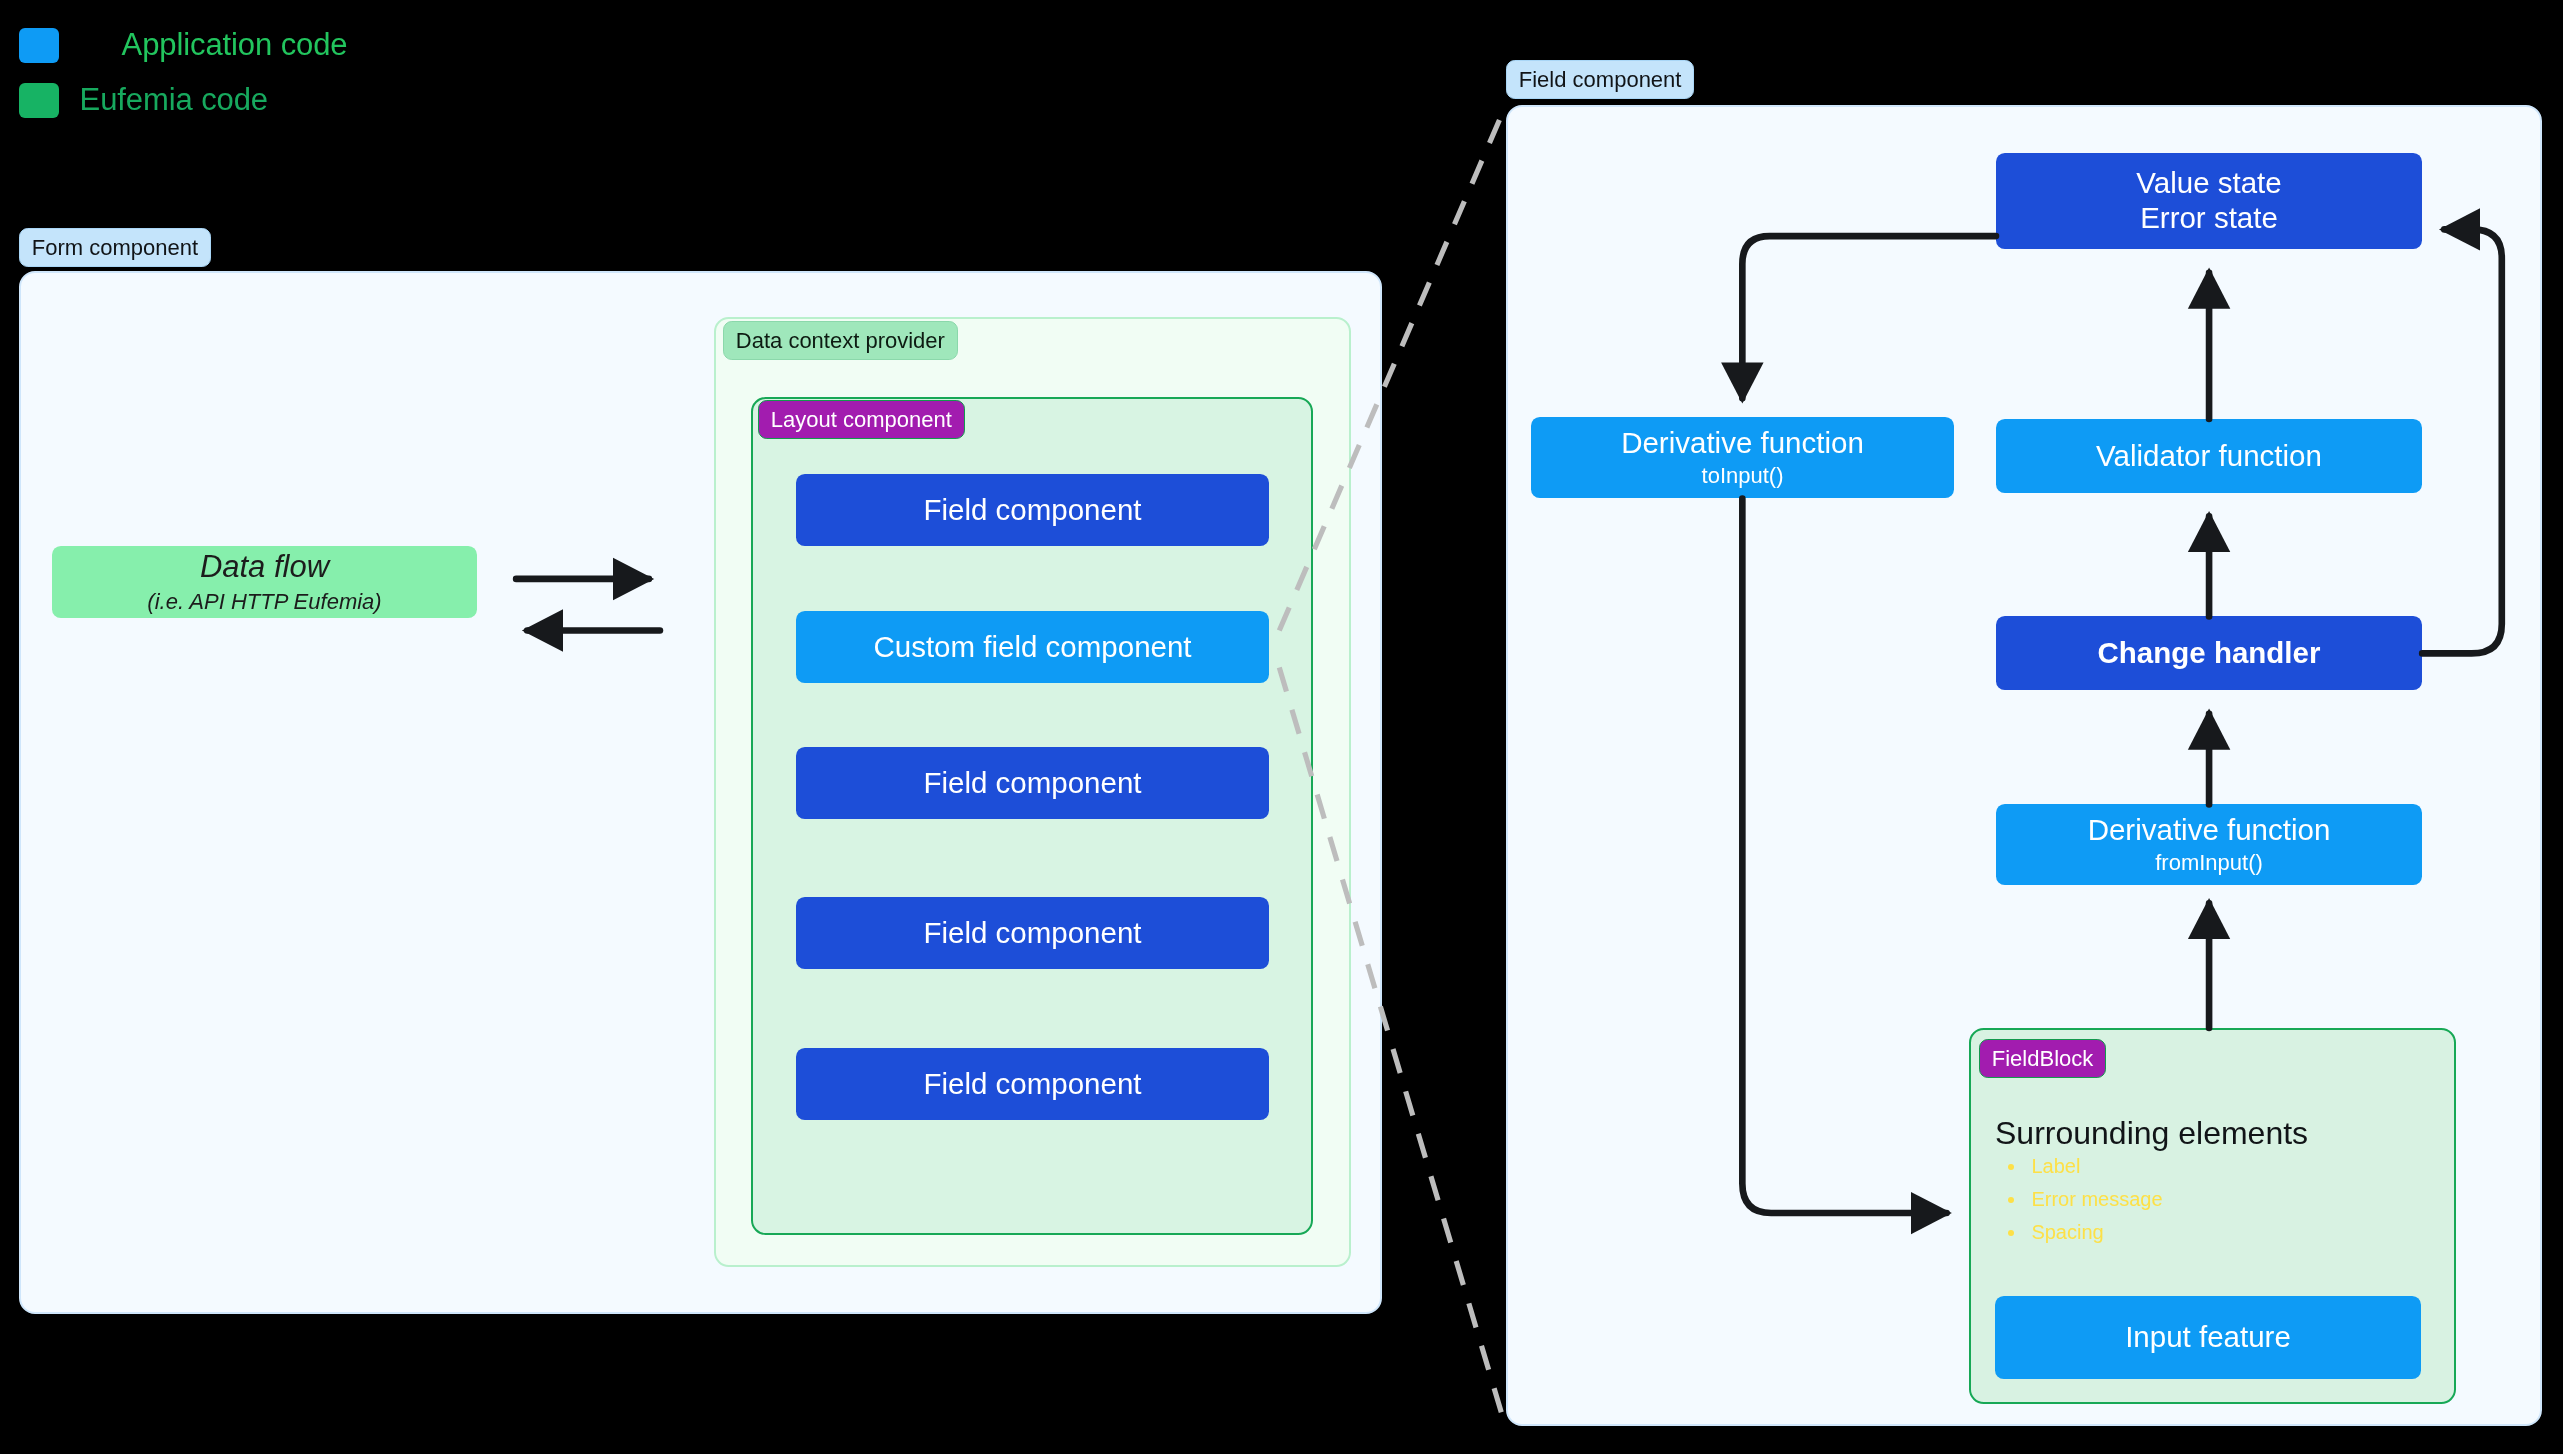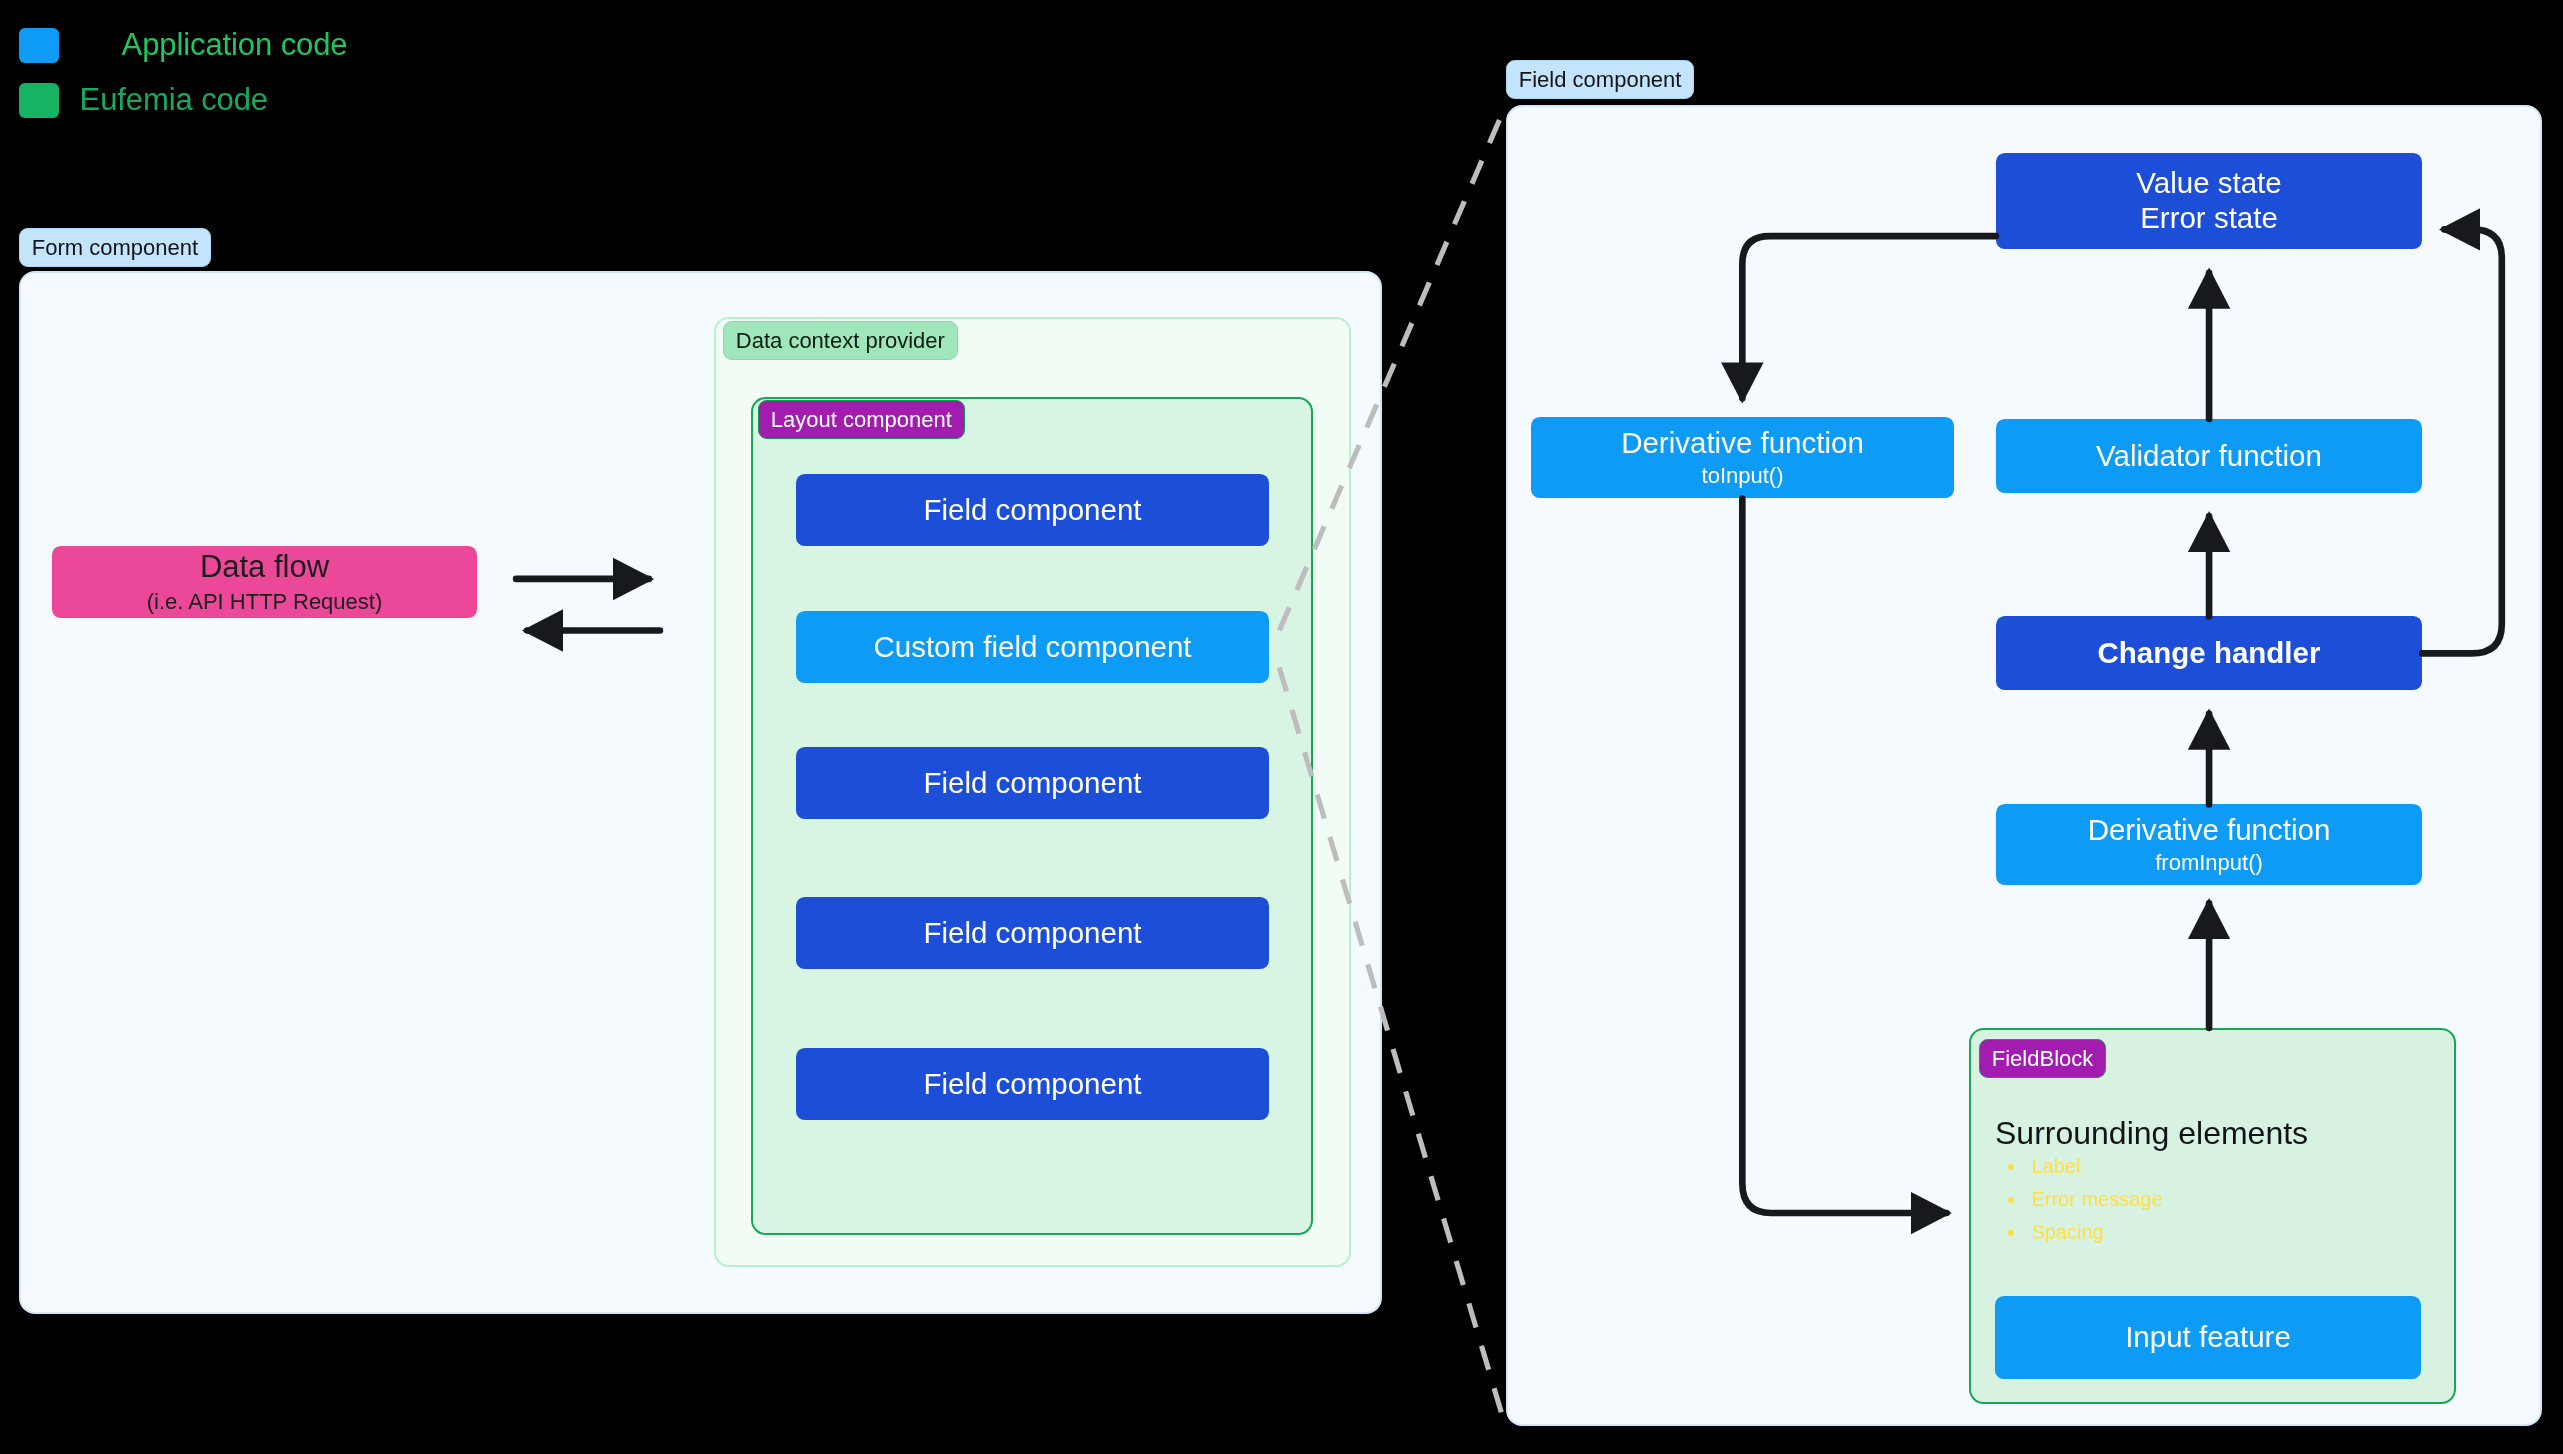--- a/index.html
+++ b/index.html
@@ -111,28 +111,29 @@
     line-height: 1.18;
   }
   .node-green { background: #1d4ed8; }
   .node-blue  { background: #0e9bf5; }
   .node-title { font-size: 29.5px; }
   .node-sub   { font-size: 22px; margin-top: 2.9px; }
 
   .node-grey {
     position: absolute;
     box-sizing: border-box;
-    background: #ec4899;
+    background: #86efac;
     border-radius: 8.8px;
     display: flex;
     flex-direction: column;
     align-items: center;
     justify-content: center;
     color: #1c1c1c;
     text-align: center;
+    font-style: italic;
   }
   .grey-title { font-size: 31px; }
   .grey-sub   { font-size: 22px; margin-top: 4.4px; }
 
   
   .fb-heading {
     position: absolute;
     font-size: 32px;
     color: #111417;
     font-weight: 400;
@@ -172,21 +173,21 @@
   </div>
 </div>
 
 <div class="panel-tag tag-blue" style="left:19px; top:228px;">Form component</div>
 
 <div class="panel panel-outer-blue" style="left:19px; top:271px; width:1363px; height:1043px;">
 </div>
 
 <div class="node-grey" style="left:52px; top:546px; width:425px; height:72px;">
   <div class="grey-title">Data flow</div>
-  <div class="grey-sub">(i.e. API HTTP Request)</div>
+  <div class="grey-sub">(i.e. API HTTP Eufemia)</div>
 </div>
 
 <div class="panel-tag tag-green-soft" style="left:723px; top:321px;">Data context provider</div>
 
 <div class="panel panel-green-light" style="left:714px; top:317px; width:637px; height:950px;"></div>
 
 <div class="panel-tag tag-green-solid" style="left:758px; top:400px;">Layout component</div>
 
 <div class="panel panel-green-mid" style="left:751px; top:397px; width:562px; height:838px;"></div>
 

